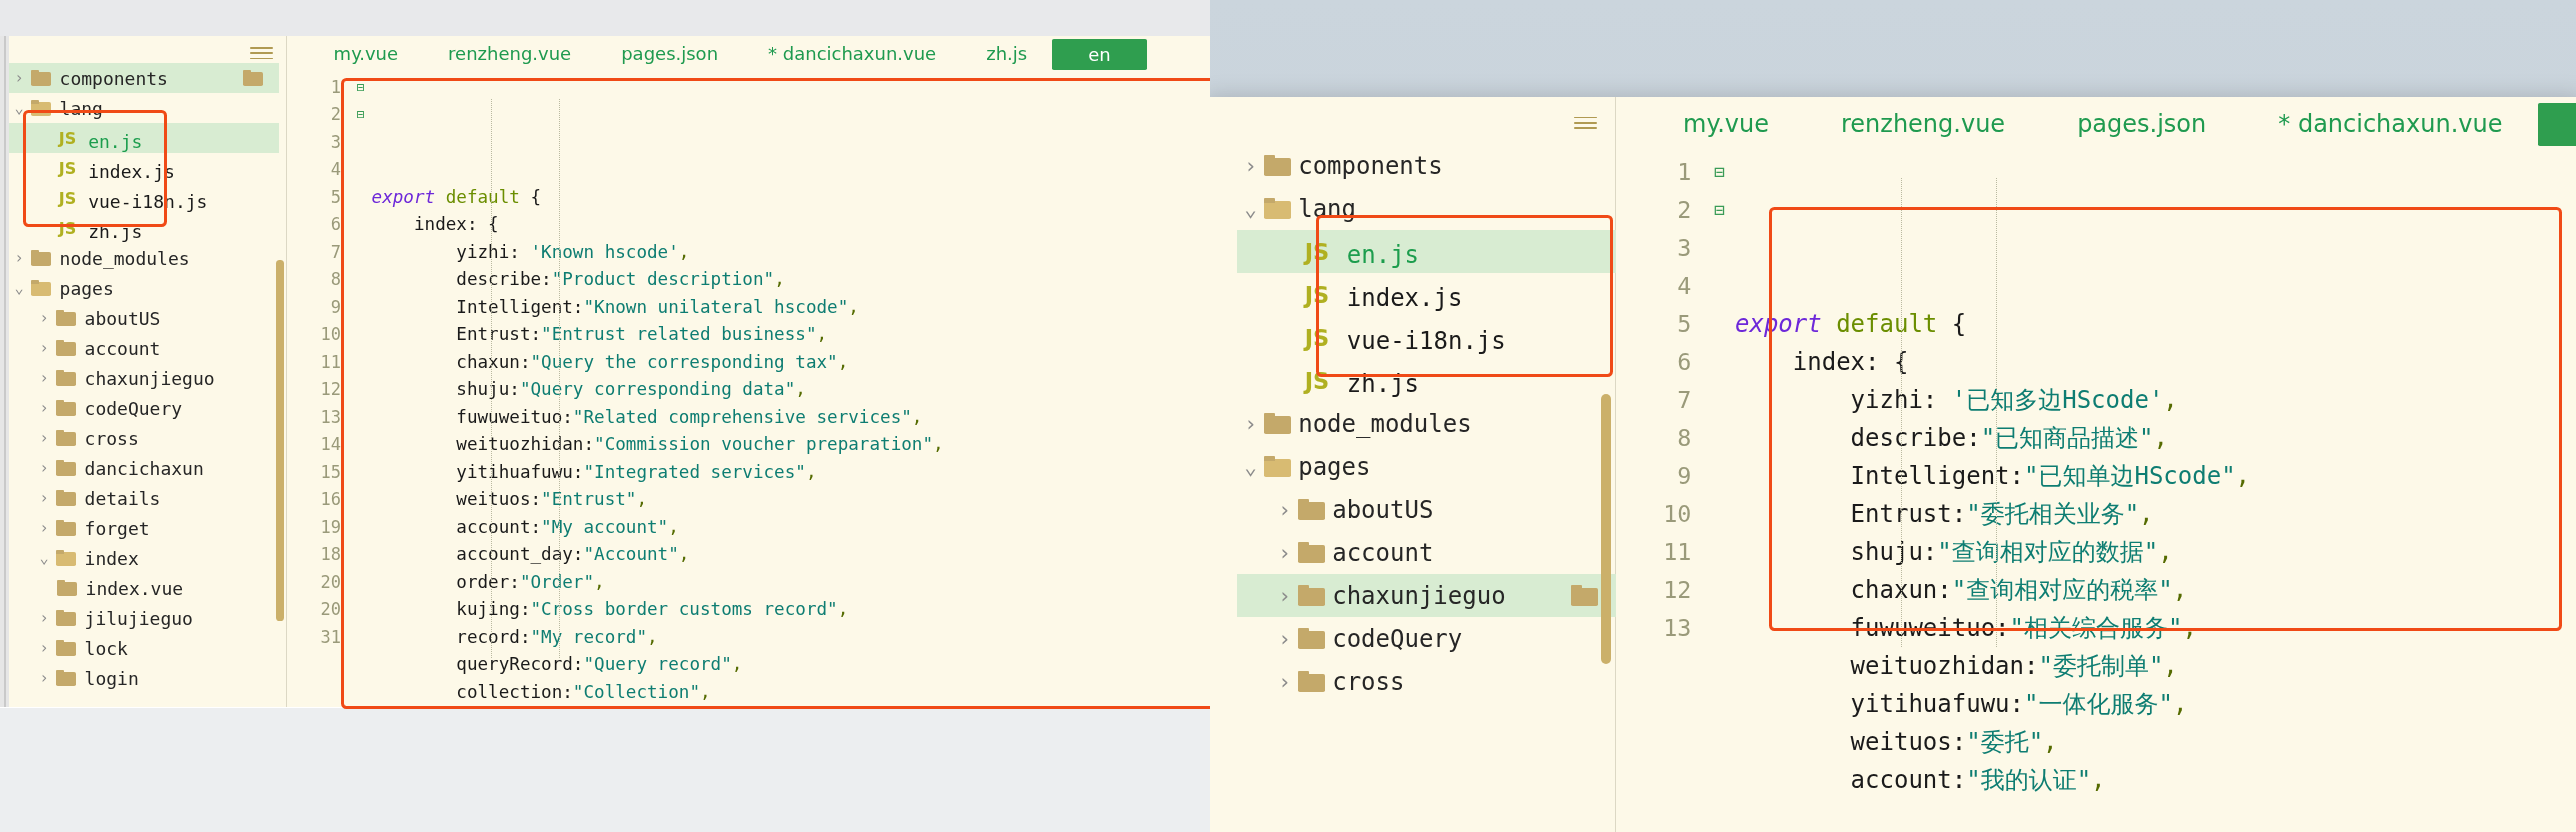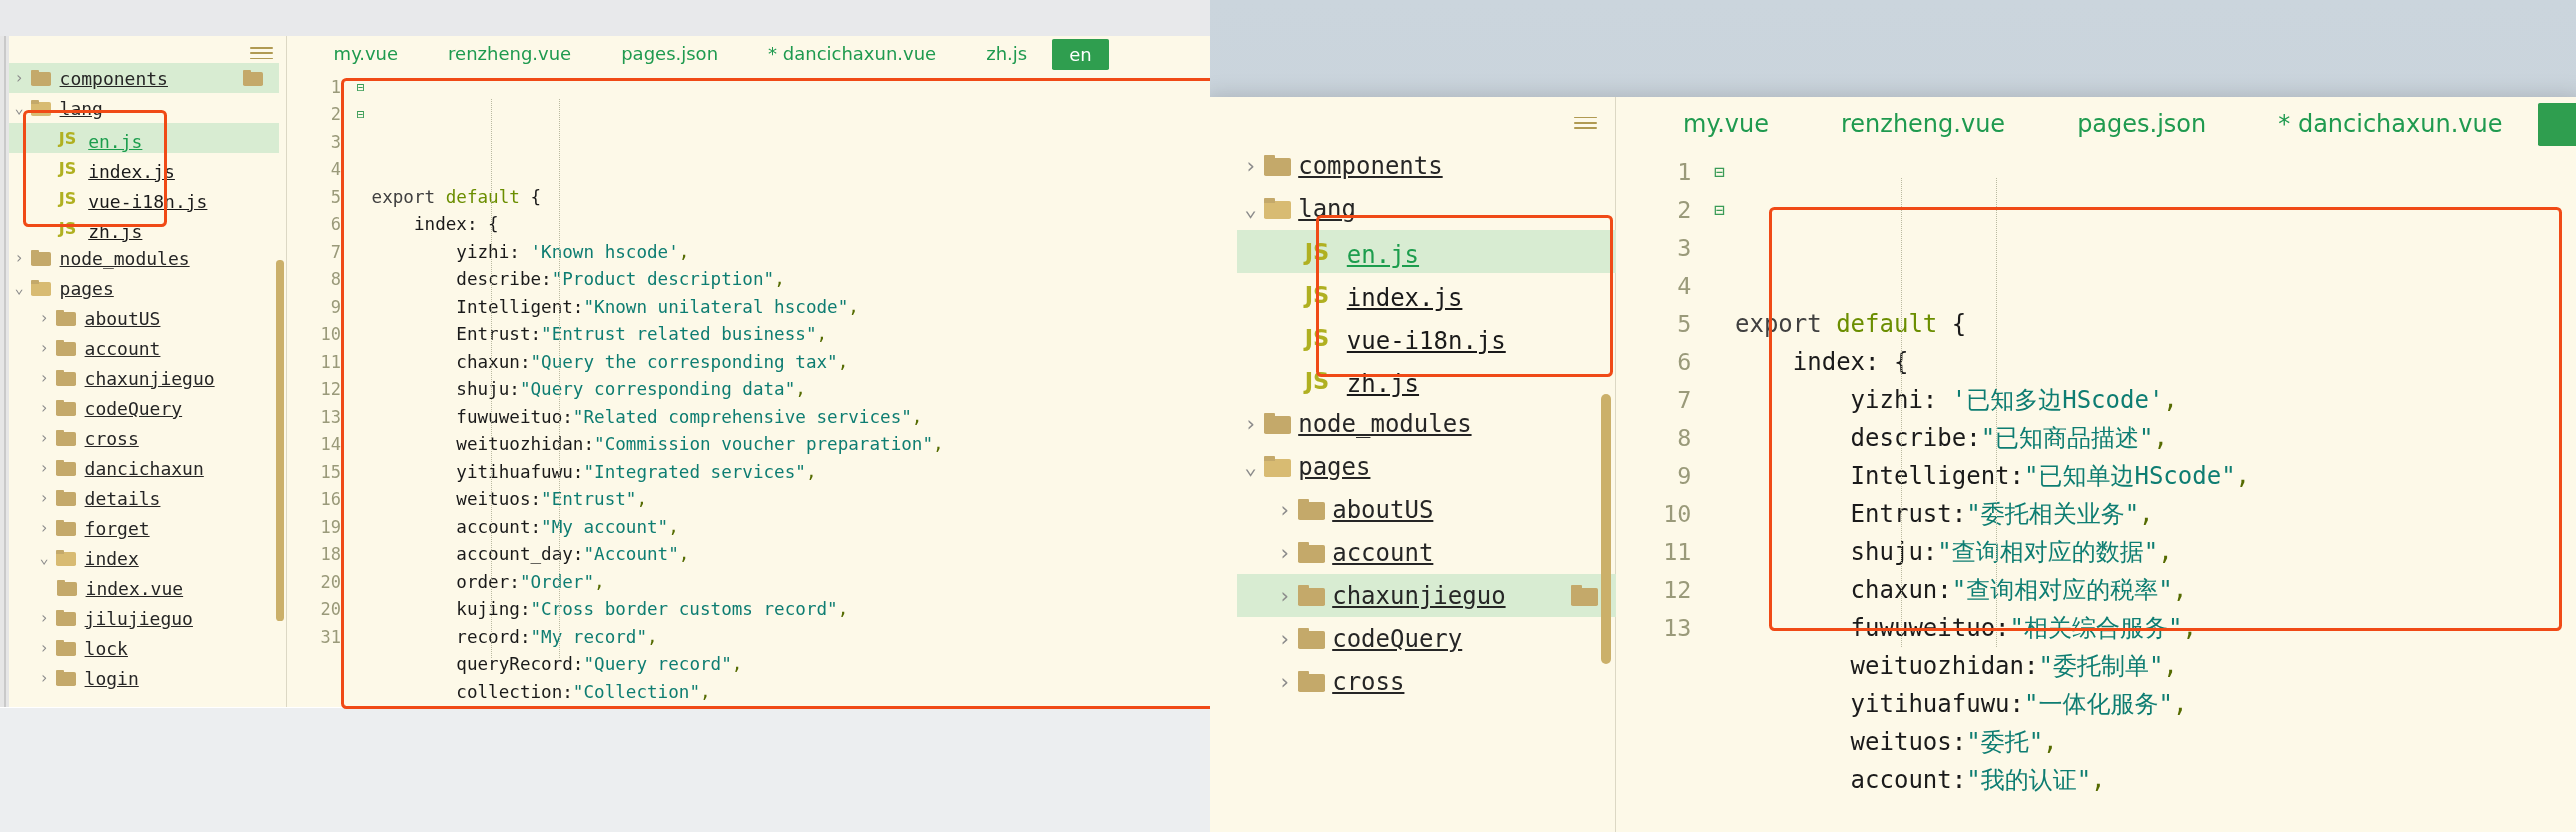--- a/index.html
+++ b/index.html
@@ -67,21 +67,21 @@
   .trow .chev {
     width:20px; text-align:center; color:#8c8c8c; font-size:15.3px; flex:0 0 20px;
   }
   .trow .fold {
     width:23.4px; flex:0 0 23.4px; display:flex; align-items:center; justify-content:center;
   }
   .trow .jsico {
     width:27px; flex:0 0 27px; color:#b0b021; font-weight:bold; font-size:16px;
     text-align:center; font-family:"DejaVu Sans", sans-serif;
   }
-  .trow .lbl { margin-left:7.2px;text-decoration:underline; }
+  .trow .lbl { margin-left:7.2px; }
   .trow.jsfile .lbl { color:#1a1a1a;margin-top:6px; }
   .trow.jsfile.active .lbl { color:#1c9d4d; }
   .trow .trail-folder { margin-left:auto; margin-right:14.4px; }
 
   .ficon { width:20px; height:15.3px; position:relative; display:inline-block; }
   .ficon::before{
     content:""; position:absolute; left:0; top:1.8px; width:20px; height:13.5px;
     background:#c4a96a; border-radius:0.9px 1.8px 1.8px 1.8px;
   }
   .ficon::after{
@@ -96,41 +96,41 @@
 
   
   .editor { position:relative; flex:1 1 auto; height:100%; background:#fdf9e8; overflow:hidden; }
   .tabs { display:flex; align-items:center; height:36px; padding-left:21.6px; gap:0; }
   .tab {
     font-size:18px; color:#1f9a4f; font-family:"DejaVu Sans", sans-serif;
     padding:0 25px; white-space:nowrap; cursor:pointer; line-height:36px;
   }
   .tab.active {
     background:#2f9e4f; color:#ffffff; height:31px; line-height:31px;
-    border-radius:1.8px; padding:0 17px;
+    border-radius:1.8px; padding:0 36px;
   }
   .code-wrap { position:relative; display:flex; }
   .gutter {
     width:63px; flex:0 0 63px; text-align:right; padding-right:9px;
     color:#9a9a7a; font-size:17px; line-height:27.5px;
     font-family:"DejaVu Sans Mono", monospace; padding-top:1.8px;
   }
   .fold-col {
     width:21.6px; flex:0 0 21.6px; padding-top:1.8px;
   }
   .foldmark {
     height:27.5px; font-size:13.5px; color:#3a9c57; text-align:center; line-height:27.5px;
   }
   .code {
     flex:1 1 auto; font-size:17.6px; line-height:27.5px; color:#1a1a1a;
     font-family:"DejaVu Sans Mono", monospace; white-space:pre; padding-top:1.8px;
     position:relative;
   }
   .code .ln { height:27.5px; }
-  .kw-export { color:#404040; }
+  .kw-export { color:#6d28d9; font-style:italic; }
   .kw-default { color:#6b8e00; }
   .str { color:#0e7d72; }
   .punc { color:#556b00; }
 
   
   .iguide {
     position:absolute; top:27px; width:0; border-left:0.9px dotted #b9b9a0;
   }
 
   

